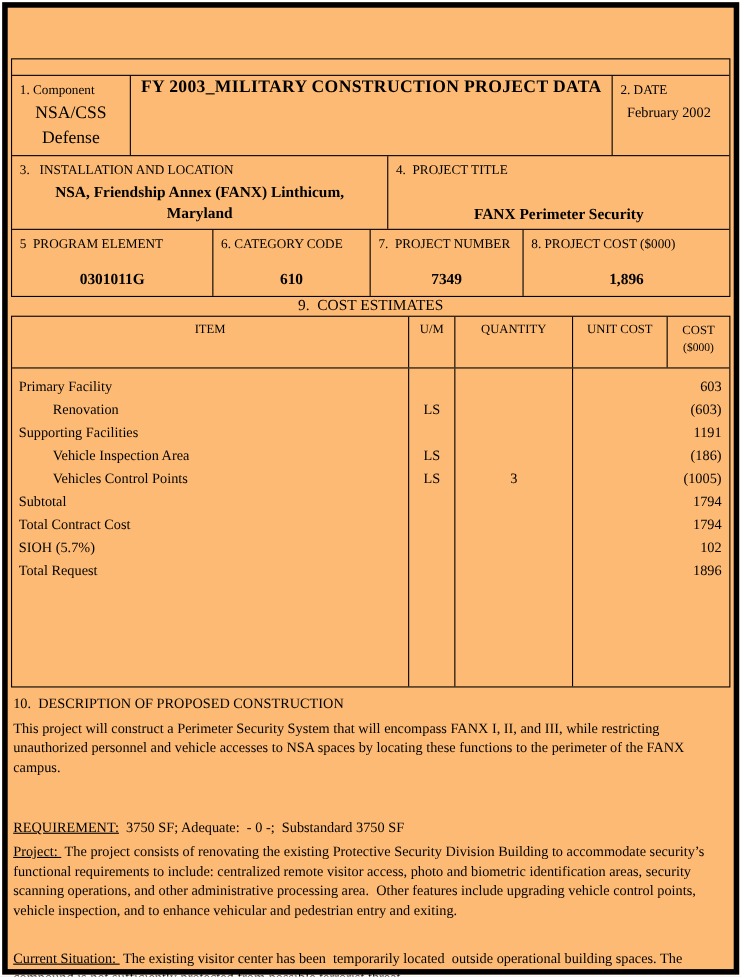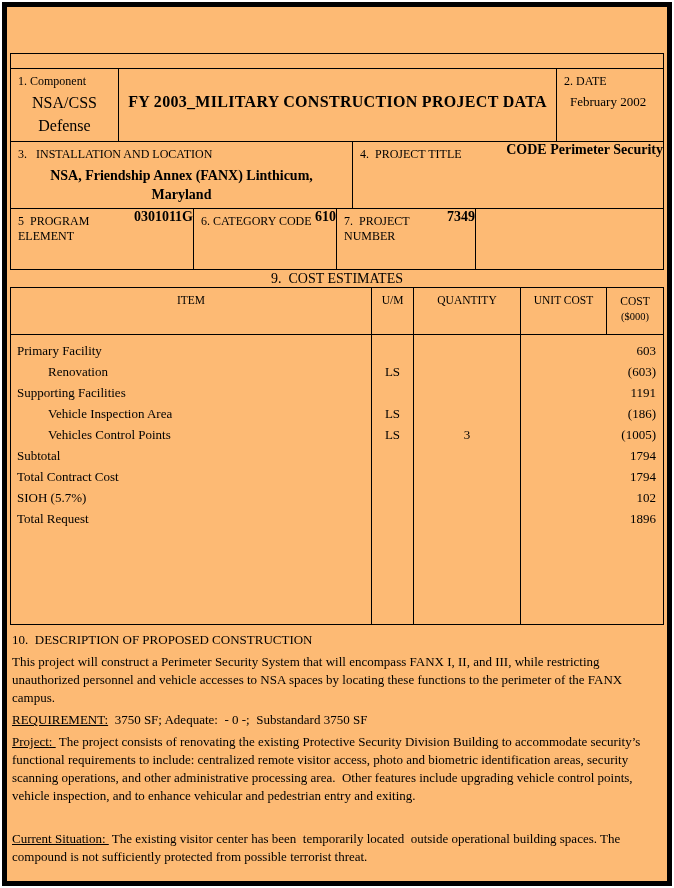--- a/index.html
+++ b/index.html
@@ -19,31 +19,31 @@
 
   
   .form-table { margin-top:46px; border:1px solid #000; }
   .fr-empty { height:15px; border-bottom:1px solid #000; }
   .fr-1 { height:73px; display:flex; border-bottom:1px solid #000; }
   .cell-component { width:108px; border-right:1px solid #000; }
   .cell-title { flex:1; }
   .cell-date { width:107px; border-left:1px solid #000; }
   .fr-34 { height:67px; display:flex; border-bottom:1px solid #000; }
   .cell-installation { width:342px; border-right:1px solid #000; }
-  .cell-ptitle { flex:1; display:flex; justify-content:space-between; }
+  .cell-ptitle { flex:1; display:flex; flex-direction:column; justify-content:space-between; }
   .fr-58 { height:60px; display:flex; }
-  .pe-cell { display:flex; flex-direction:row; justify-content:space-between; padding-bottom:6px; }
+  .pe-cell { display:flex; flex-direction:column; justify-content:space-between; padding-bottom:6px; }
   .pe-1 { width:183px; border-right:1px solid #000; }
   .pe-2 { width:143px; border-right:1px solid #000; }
   .pe-3 { width:139px; border-right:1px solid #000; }
   .pe-4 { flex:1; }
 
   .cell-label { font-size:12px; padding:5px 0 0 7px; }
   .comp-org { text-align:center; font-size:16px; margin-top:5px; }
-  .form-title { text-align:center; font-weight:bold; font-size:16px; margin-top:24px; letter-spacing:.3px; }
+  .form-title { text-align:center; font-weight:bold; font-size:16px; margin-top:2px; letter-spacing:.3px; }
   .date-value { font-size:13px; padding:5px 0 0 13px; }
   .inst-value { text-align:center; font-weight:bold; font-size:14px; margin-top:4px; line-height:19px; }
   .ptitle-value { text-align:center; font-weight:bold; font-size:14px; padding-bottom:4px; }
   .pe-value { text-align:center; font-weight:bold; font-size:14px; }
 
   
   .cost-label-band { height:17px; line-height:17px; text-align:center; font-size:14px; }
   .cost-table { border:1px solid #000; height:338px; display:flex; flex-direction:column; }
   .ct-header { height:47px; display:flex; border-bottom:1px solid #000; font-size:11.5px; }
   .ct-header > div { padding-top:6px; text-align:center; }
@@ -58,21 +58,21 @@
   .col-quantity { width:107px; border-right:1px solid #000; padding-top:5px; text-align:center; }
   .col-costarea { flex:1; padding-top:5px; text-align:right; padding-right:7px; }
   .ct-cell { height:21px; line-height:21px; font-size:13px; white-space:pre; }
   .col-item .ct-cell { padding-left:6px; }
   .col-item .ct-cell.indent { padding-left:37px; }
 
   
   .description { padding:7px 6px 0 2px; font-size:13px; }
   .desc-heading { font-size:13px; margin-bottom:5px; }
   .desc-para { line-height:18px; }
-  .req-line { margin-top:4px; line-height:18px; }
+  .req-line { margin-top:36px; line-height:18px; }
   .proj-para { margin-top:4px; }
   .cur-para { margin-top:25px; }
   .u { text-decoration:underline; }
 </style>
 </head>
 <body>
 
 <div class="page">
   <div class="page-border">
 
@@ -97,36 +97,40 @@
       <div class="fr-34">
         <div class="cell-installation">
           <div class="cell-label txt">3.   INSTALLATION AND LOCATION</div>
           <div class="inst-value">
             <div class="txt">NSA, Friendship Annex (FANX) Linthicum,</div>
             <div class="txt">Maryland</div>
           </div>
         </div>
         <div class="cell-ptitle">
           <div class="cell-label txt">4.  PROJECT TITLE</div>
-          <div class="ptitle-value txt">CODE Perimeter Security</div>
+          <div class="ptitle-value txt">FANX Perimeter Security</div>
         </div>
       </div>
 
       <div class="fr-58">
         <div class="pe-cell pe-1">
           <div class="cell-label txt">5  PROGRAM ELEMENT</div>
           <div class="pe-value txt">0301011G</div>
         </div>
         <div class="pe-cell pe-2">
           <div class="cell-label txt">6. CATEGORY CODE</div>
           <div class="pe-value txt">610</div>
         </div>
         <div class="pe-cell pe-3">
           <div class="cell-label txt">7.  PROJECT NUMBER</div>
           <div class="pe-value txt">7349</div>
+        </div>
+        <div class="pe-cell pe-4">
+          <div class="cell-label txt">8. PROJECT COST ($000)</div>
+          <div class="pe-value txt">1,896</div>
         </div>
       </div>
     </div>
 
     <div class="cost-label-band txt">9.  COST ESTIMATES</div>
 
     <div class="cost-table">
       <div class="ct-header">
         <div class="h-item txt">ITEM</div>
         <div class="h-um txt">U/M</div>

